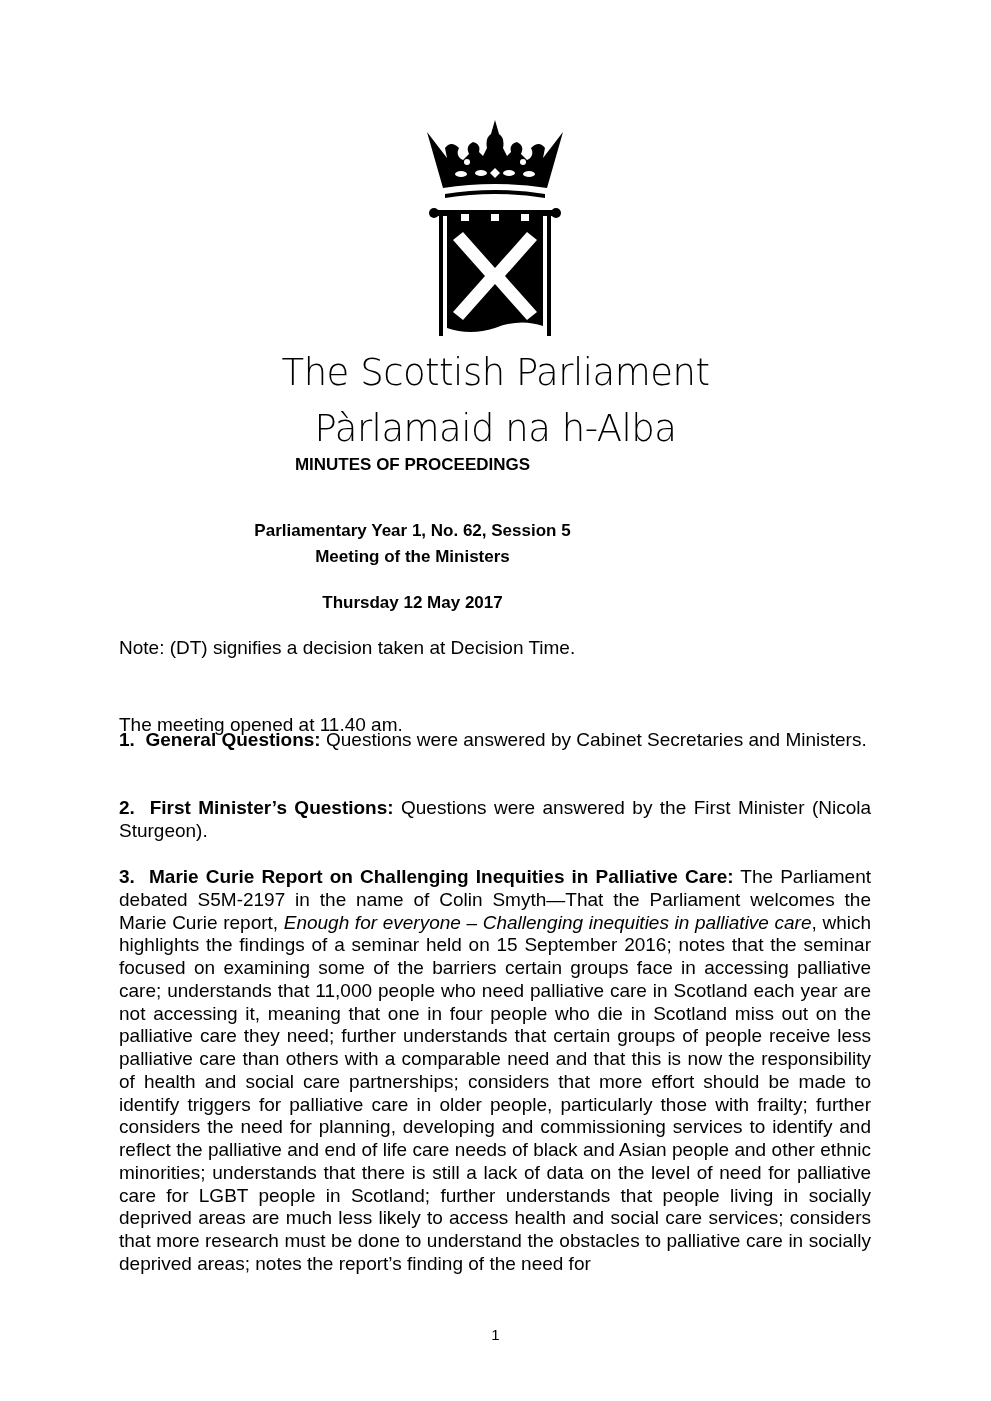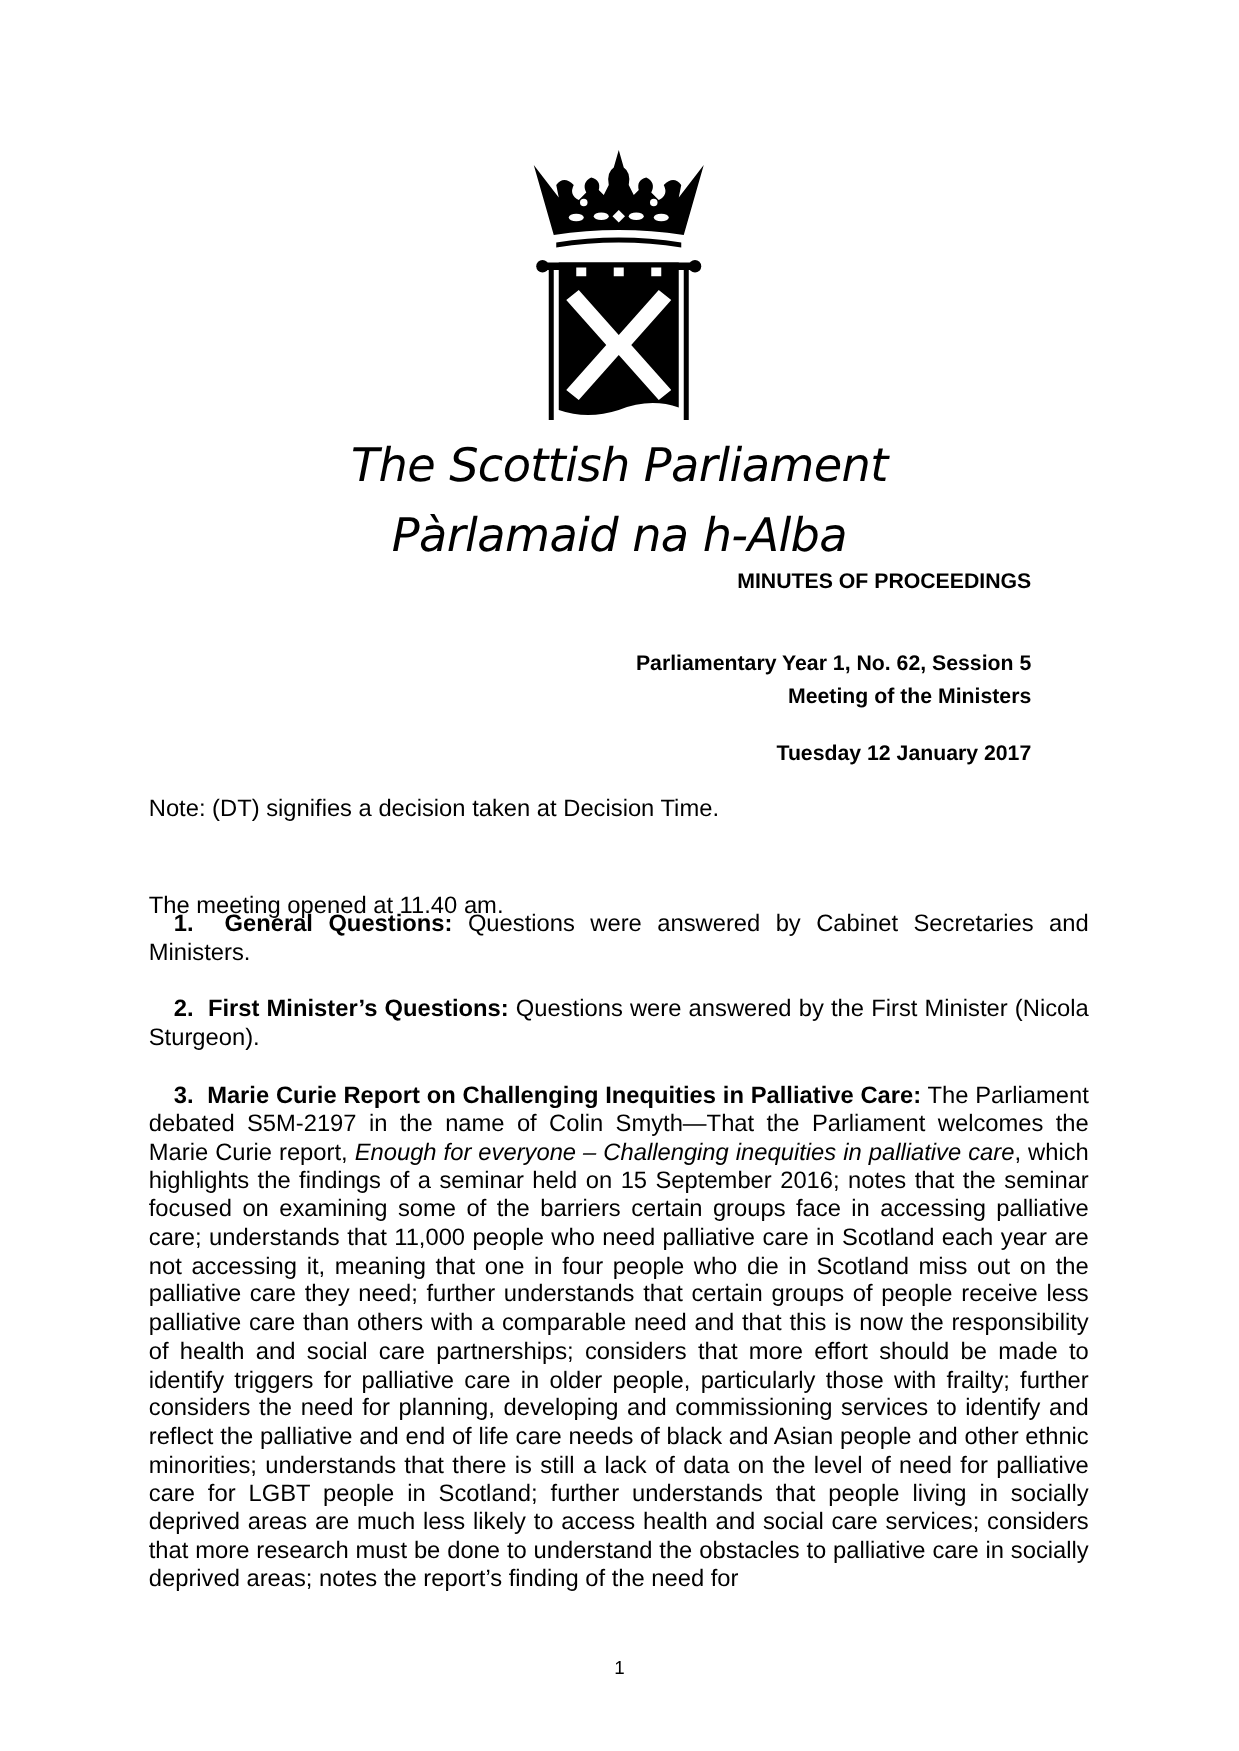--- a/index.html
+++ b/index.html
@@ -1,23 +1,23 @@
 <!DOCTYPE html>
 <html><head>
 <meta charset="utf-8">
 <style>
   html, body { margin: 0; padding: 0; background: #ffffff; }
   body { width: 991px; height: 1401px; position: relative; overflow: hidden; color: #000; font-family: "Liberation Sans", sans-serif; }
   .logo { position: absolute; left: 425px; top: 118px; width: 140px; height: 222px; }
-  .org { position: absolute; left: 0; width: 991px; text-align: center; font-family: "DejaVu Sans", sans-serif; font-weight: 300; font-size: 37px; line-height: 42px; letter-spacing: -0.5px; font-style: italic; }
+  .org { position: absolute; left: 0; width: 991px; text-align: center; font-family: "DejaVu Sans", sans-serif; font-weight: 300; font-size: 37px; line-height: 42px; letter-spacing: -0.5px; }
   .org1 { top: 352px; }
   .org2 { top: 393px; margin-top: 15px; }
-  .hd { position: absolute; left: 0; width: 825px; text-align: right; font-weight: bold; font-size: 17px; line-height: 22px; }
+  .hd { position: absolute; left: 0; width: 825px; text-align: center; font-weight: bold; font-size: 17px; line-height: 22px; }
   .body-text { position: absolute; left: 119px; width: 752px; font-size: 19px; line-height: 22.75px; font-family: "Liberation Sans", sans-serif; text-align: justify; }
-  .body-text b { font-weight: bold; margin-left: 20px; }
+  .body-text b { font-weight: bold; }
   .body-text i { }
   .pn { position: absolute; left: 0; width: 991px; top: 1326px; text-align: center; font-size: 15px; }
 </style>
 </head>
 <body>
 
 <svg class="logo" viewBox="0 0 140 222" xmlns="http://www.w3.org/2000/svg">
 
   <path d="M2 14 L22 40 L20 30 Q26 22 34 30 Q30 38 38 42 L44 36 Q40 28 48 24 Q56 26 54 34 L58 38 L62 30 Q60 20 66 16 L70 2 L74 16 Q80 20 78 30 L82 38 L86 34 Q84 26 92 24 Q100 28 96 36 L102 42 Q110 38 106 30 Q114 22 120 30 L118 40 L138 14 L122 70 Q70 62 18 70 Z" fill="#000"></path>
   <ellipse cx="36" cy="56" rx="6" ry="3" fill="#fff"></ellipse>
@@ -43,21 +43,21 @@
 
   <path d="M28 122 L38 114 L70 150 L102 114 L112 122 L80 158 L112 194 L102 202 L70 166 L38 202 L28 194 L60 158 Z" fill="#fff"></path>
 </svg>
 
 <div class="org org1">The Scottish Parliament</div>
 <div class="org org2">Pàrlamaid na h-Alba</div>
 
 <div class="hd" style="top:454px">MINUTES OF PROCEEDINGS</div>
 <div class="hd" style="top:520px">Parliamentary Year 1, No. 62, Session 5</div>
 <div class="hd" style="top:546px">Meeting of the Ministers</div>
-<div class="hd" style="top:592px">Tuesday 12 January 2017</div>
+<div class="hd" style="top:592px">Thursday 12 May 2017</div>
 
 <div class="body-text" style="top:637px">Note: (DT) signifies a decision taken at Decision Time.</div>
 <div class="body-text" style="top:714px">The meeting opened at 11.40 am.</div>
 
 <div class="body-text" style="top:729px">
   <b><span>1.</span>&nbsp; <span>General Questions:</span></b><span> Questions were answered by Cabinet Secretaries and Ministers.</span>
 </div>
 
 <div class="body-text" style="top:797px">
   <b><span>2.</span>&nbsp; <span>First Minister’s Questions:</span></b><span> Questions were answered by the First Minister (Nicola Sturgeon).</span>

